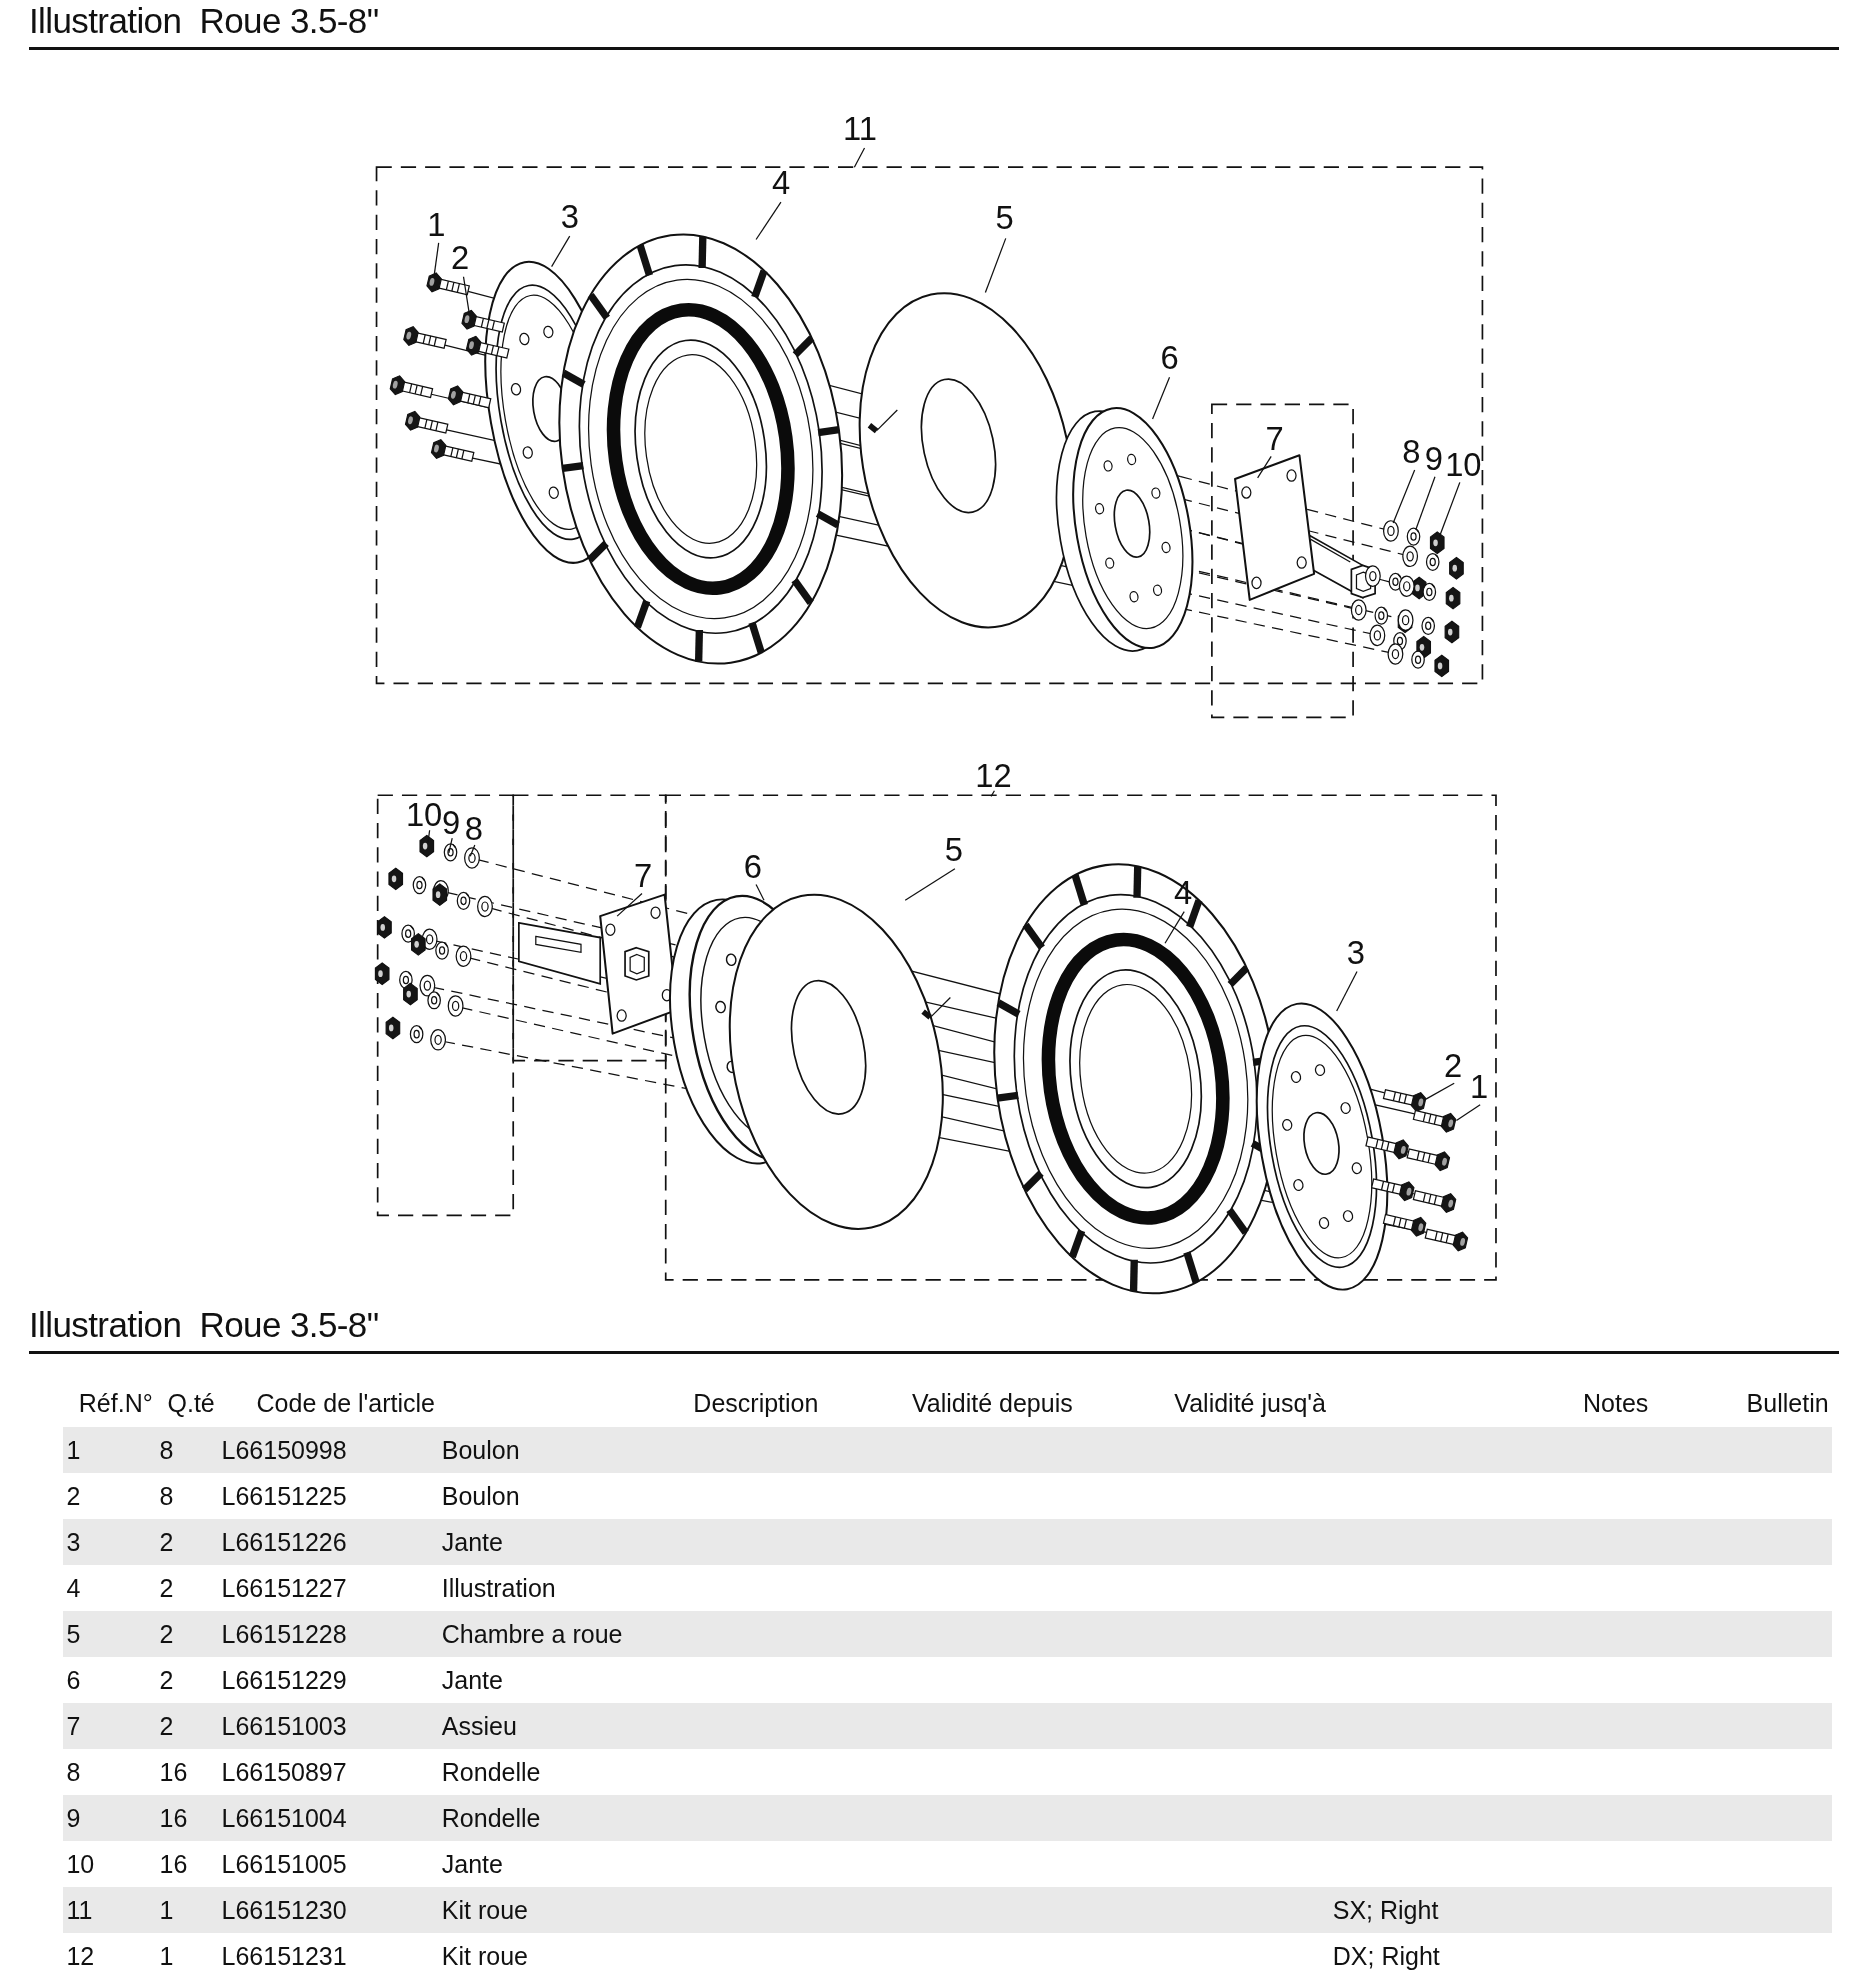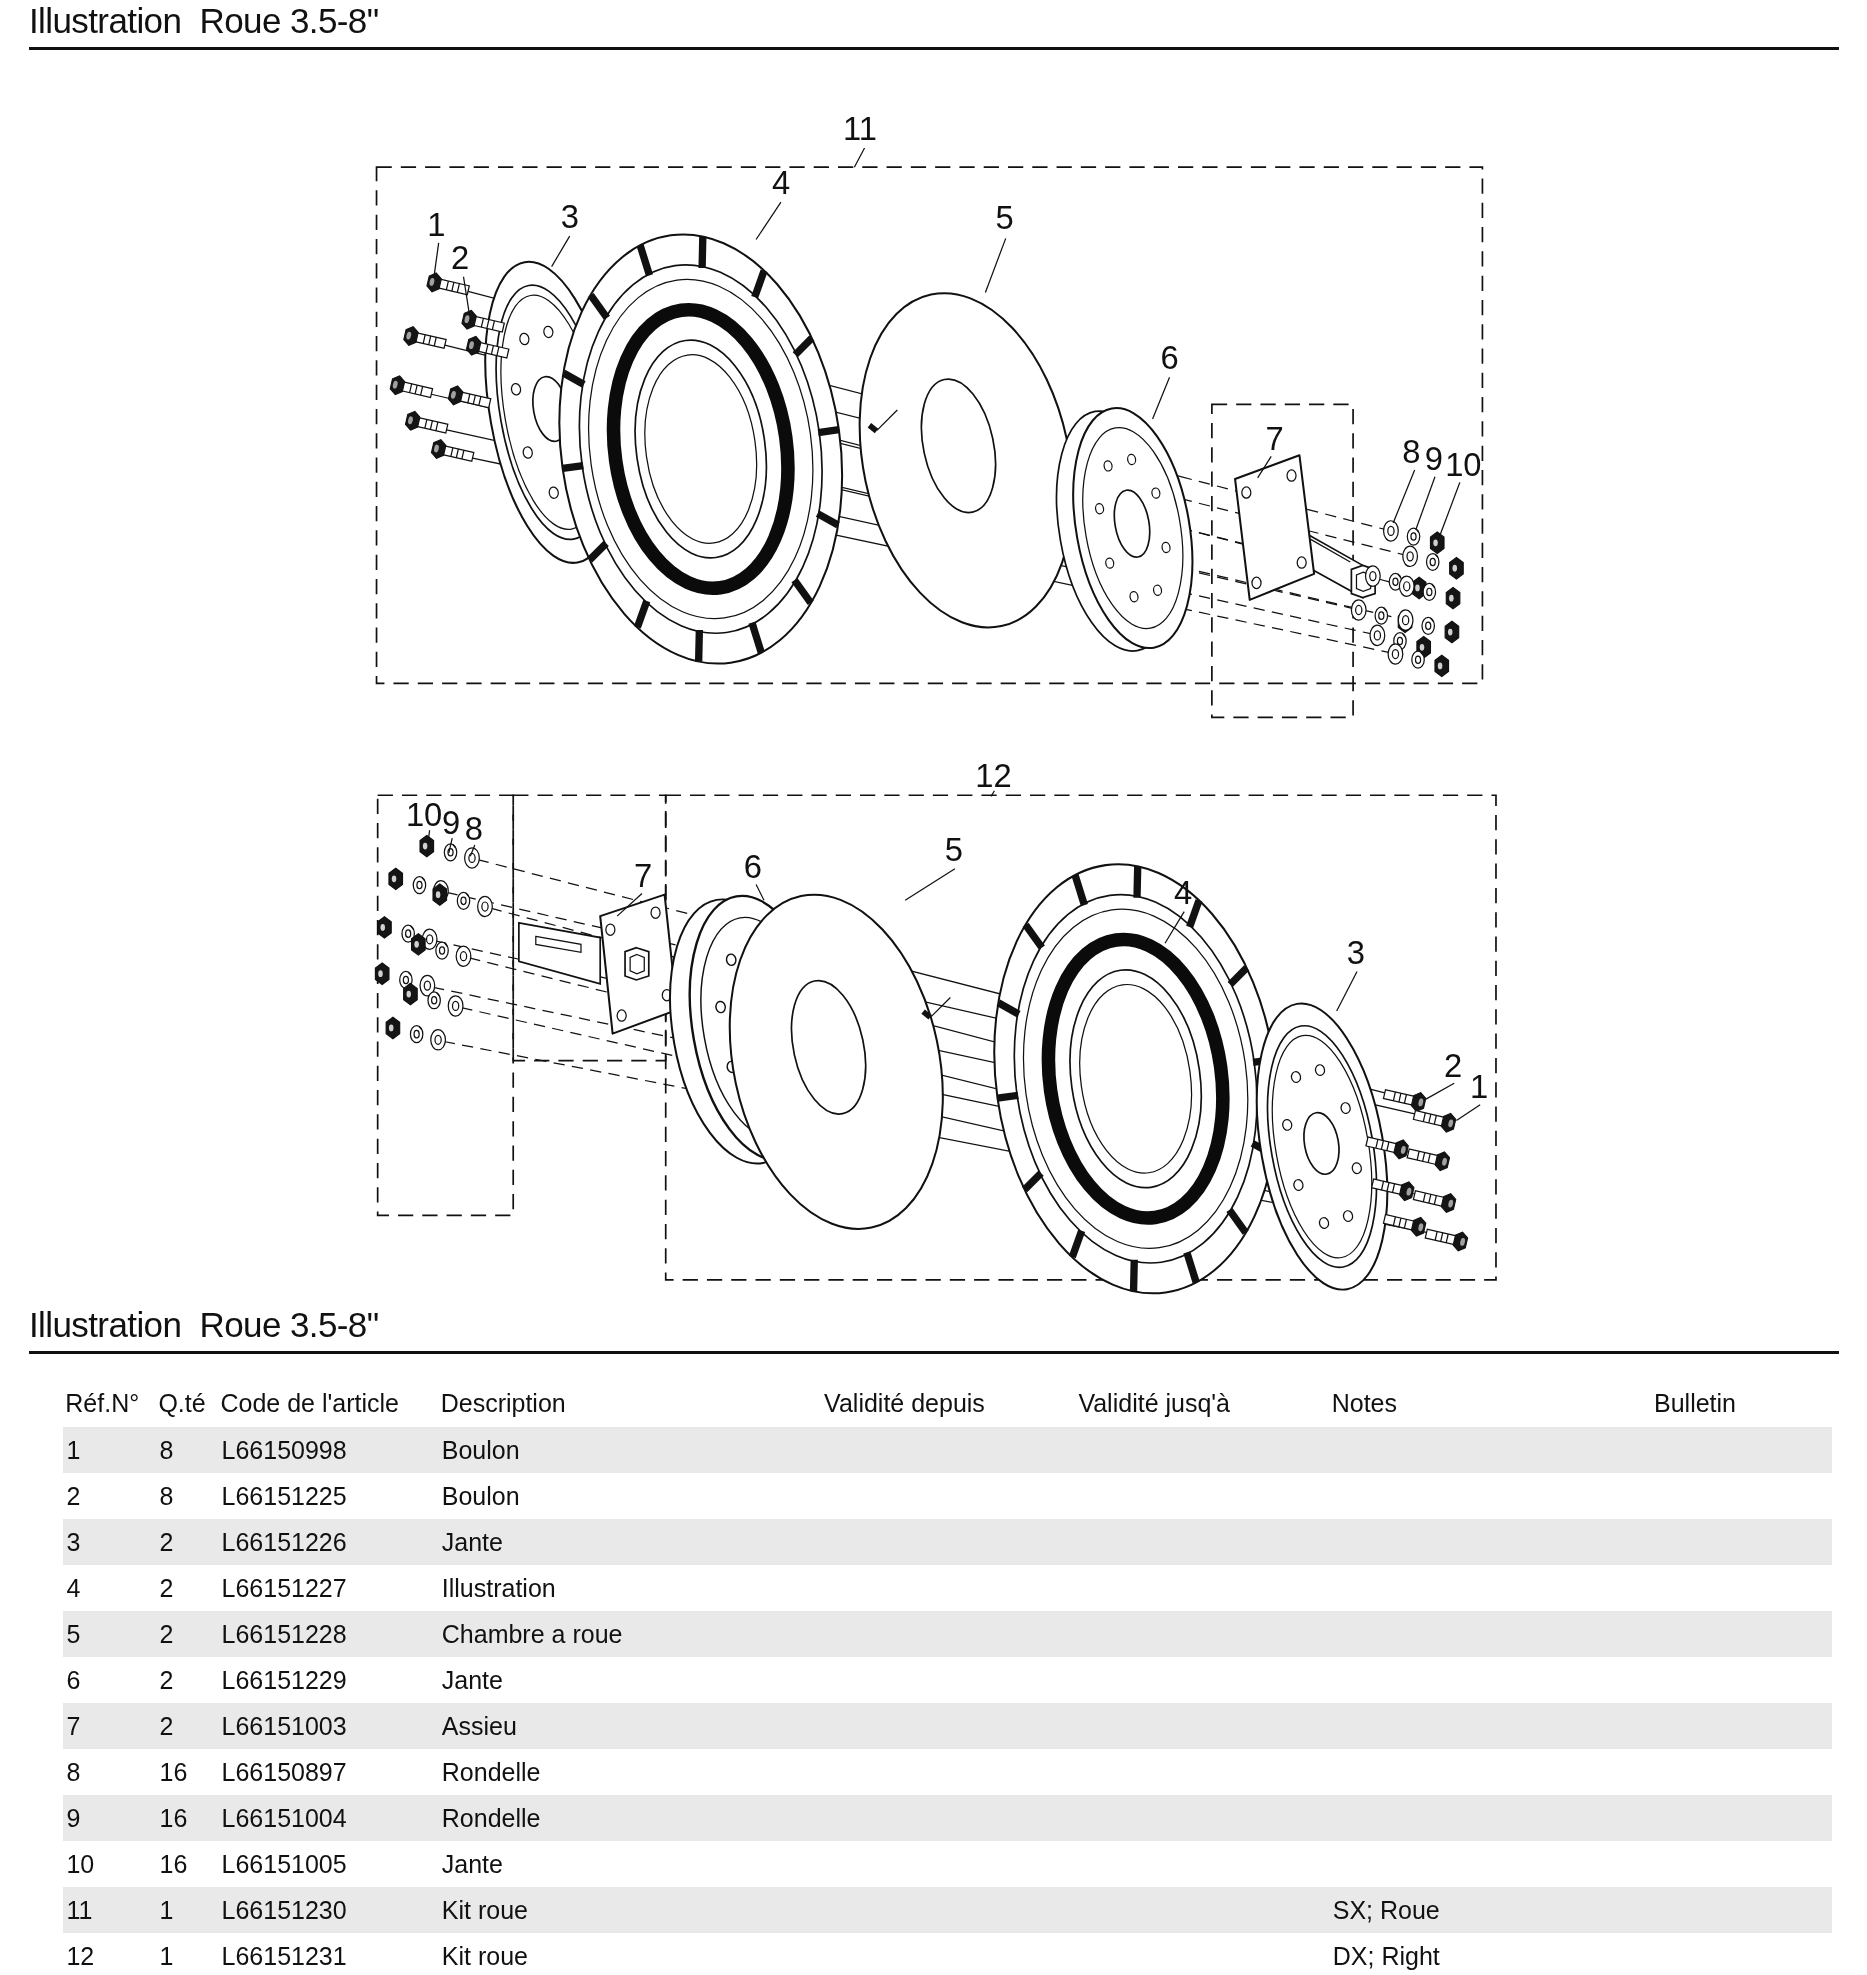--- a/index.html
+++ b/index.html
@@ -6,21 +6,21 @@
   body{font-family:"Liberation Sans","DejaVu Sans",sans-serif;color:#111;}
   .page{position:relative;width:1868px;height:1975px;background:#fff;overflow:hidden;}
   .title{position:absolute;left:29px;top:0;font-size:35px;font-weight:400;letter-spacing:-0.6px;white-space:pre;line-height:41px;margin:0;}
   .rule{position:absolute;left:29px;width:1810px;height:3.4px;background:#111;}
   #rule1{top:47px;}
   .title2{position:absolute;left:29px;top:1304px;font-size:35px;font-weight:400;letter-spacing:-0.6px;white-space:pre;line-height:41px;margin:0;}
   #rule2{top:1351px;}
   svg.diag{position:absolute;left:0;top:0;z-index:1;}
   .tablewrap{position:absolute;left:63px;top:1372px;width:1769px;z-index:2;}
   table.parts{border-collapse:collapse;table-layout:fixed;width:1769px;font-size:25px;}
-  table.parts th{font-weight:400;text-align:left;vertical-align:bottom;height:46px;padding:0 3.4px 9px 2.3px;white-space:nowrap;overflow:hidden;}
+  table.parts th{font-weight:400;text-align:right;vertical-align:bottom;height:46px;padding:0 3.4px 9px 2.3px;white-space:nowrap;overflow:hidden;}
   table.parts td{height:46px;padding:0 3.4px;text-align:left;vertical-align:middle;white-space:nowrap;overflow:hidden;}
   tr.stripe td{background:#e9e9e9;}
   
   .ln1{stroke:#111;stroke-width:2.2;fill:none;}
   .ln2{stroke:#111;stroke-width:3;fill:none;}
   .ln3{stroke:#111;stroke-width:3.6;fill:none;}
   .wfill{fill:#fff;}
   .dash{fill:none;stroke:#111;stroke-width:3;stroke-dasharray:27 16;}
   .lnd{stroke:#111;stroke-width:2.2;fill:none;stroke-dasharray:20 13;}
   .lug{stroke:#111;stroke-width:13;}
@@ -451,21 +451,21 @@
             <td></td>
             <td></td>
           </tr>
           <tr class="stripe">
             <td>11</td>
             <td>1</td>
             <td>L66151230</td>
             <td>Kit roue</td>
             <td></td>
             <td></td>
-            <td>SX; Roue</td>
+            <td>SX; Right</td>
             <td></td>
           </tr>
           <tr>
             <td>12</td>
             <td>1</td>
             <td>L66151231</td>
             <td>Kit roue</td>
             <td></td>
             <td></td>
             <td>DX; Right</td>

